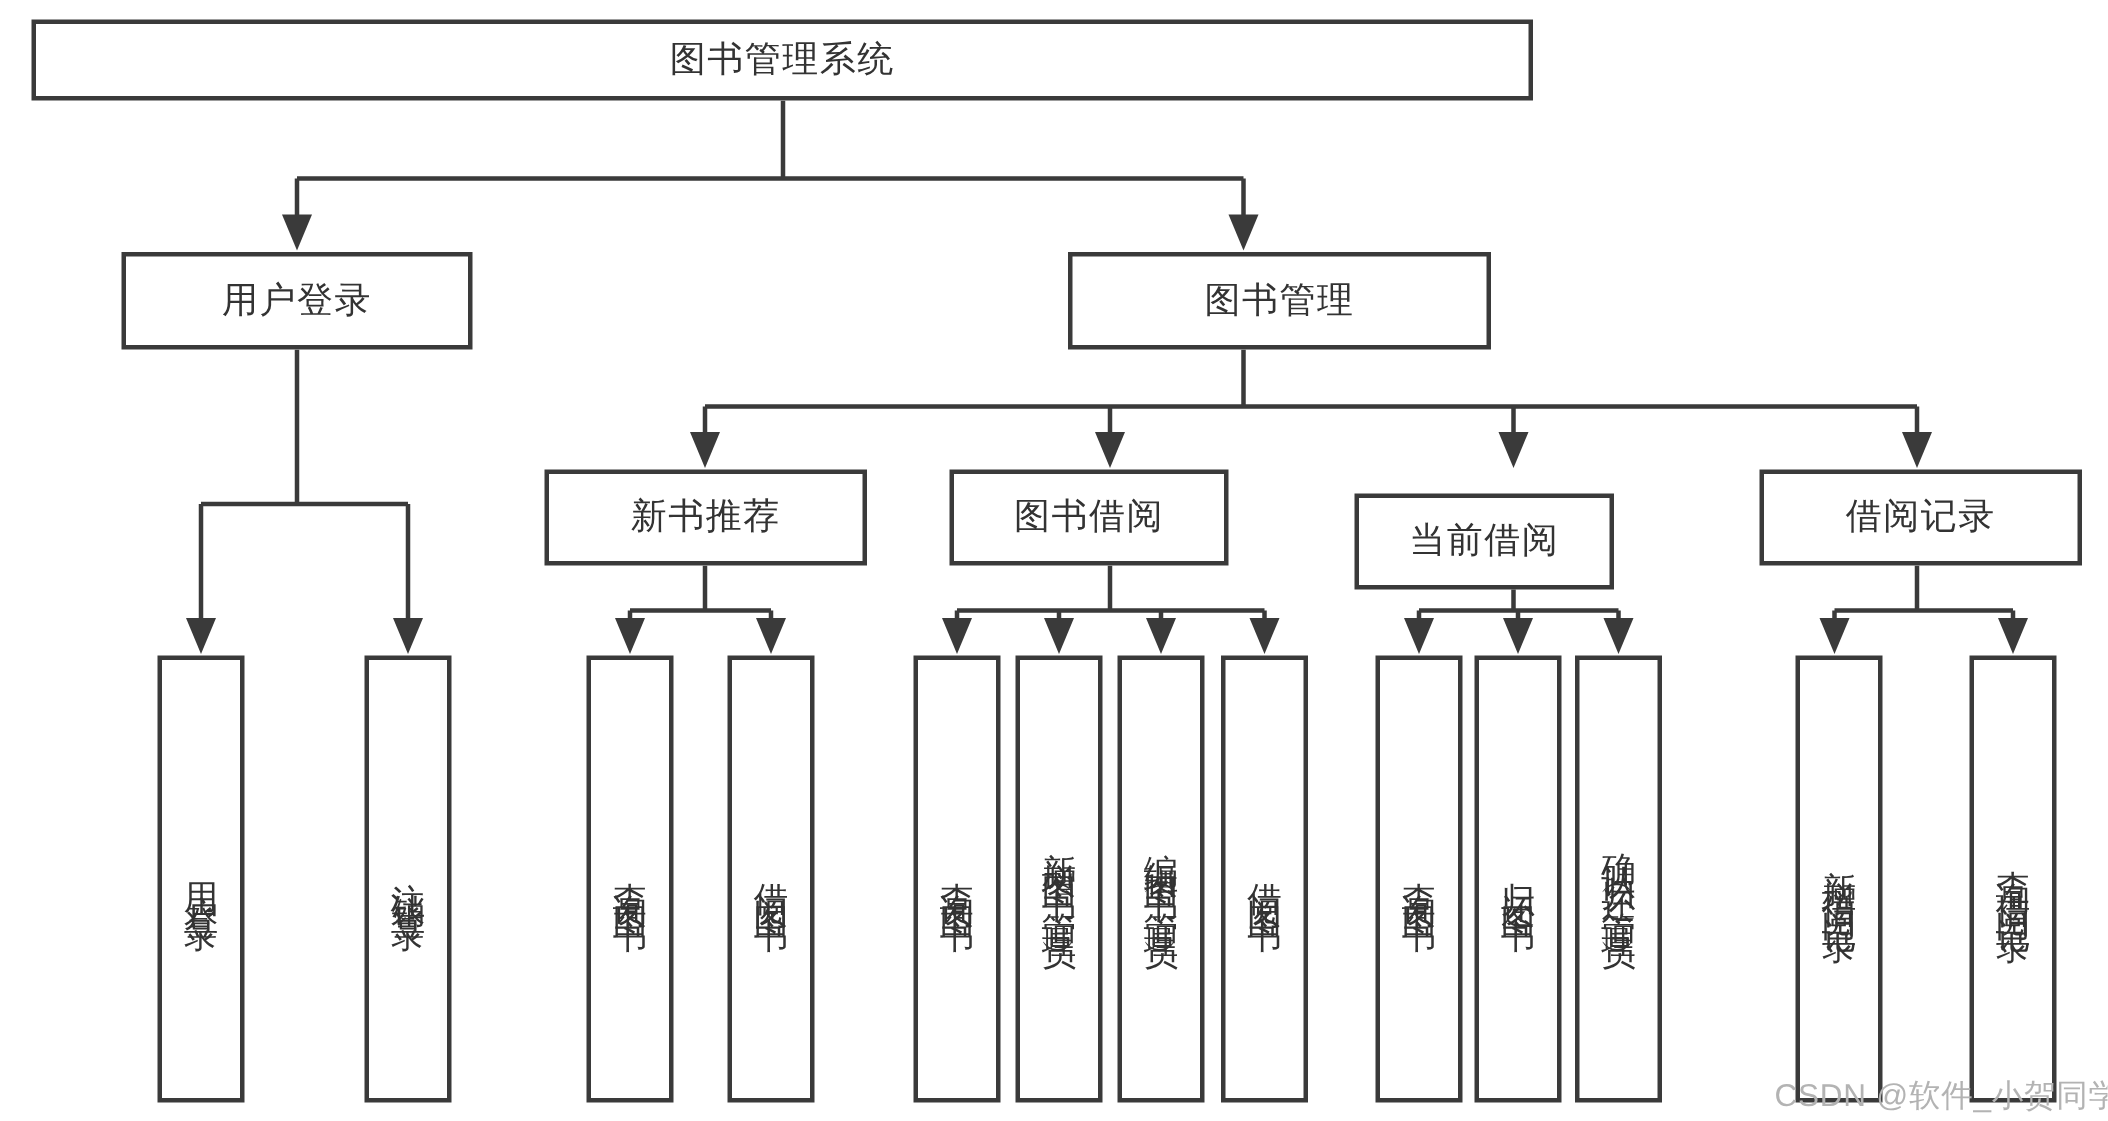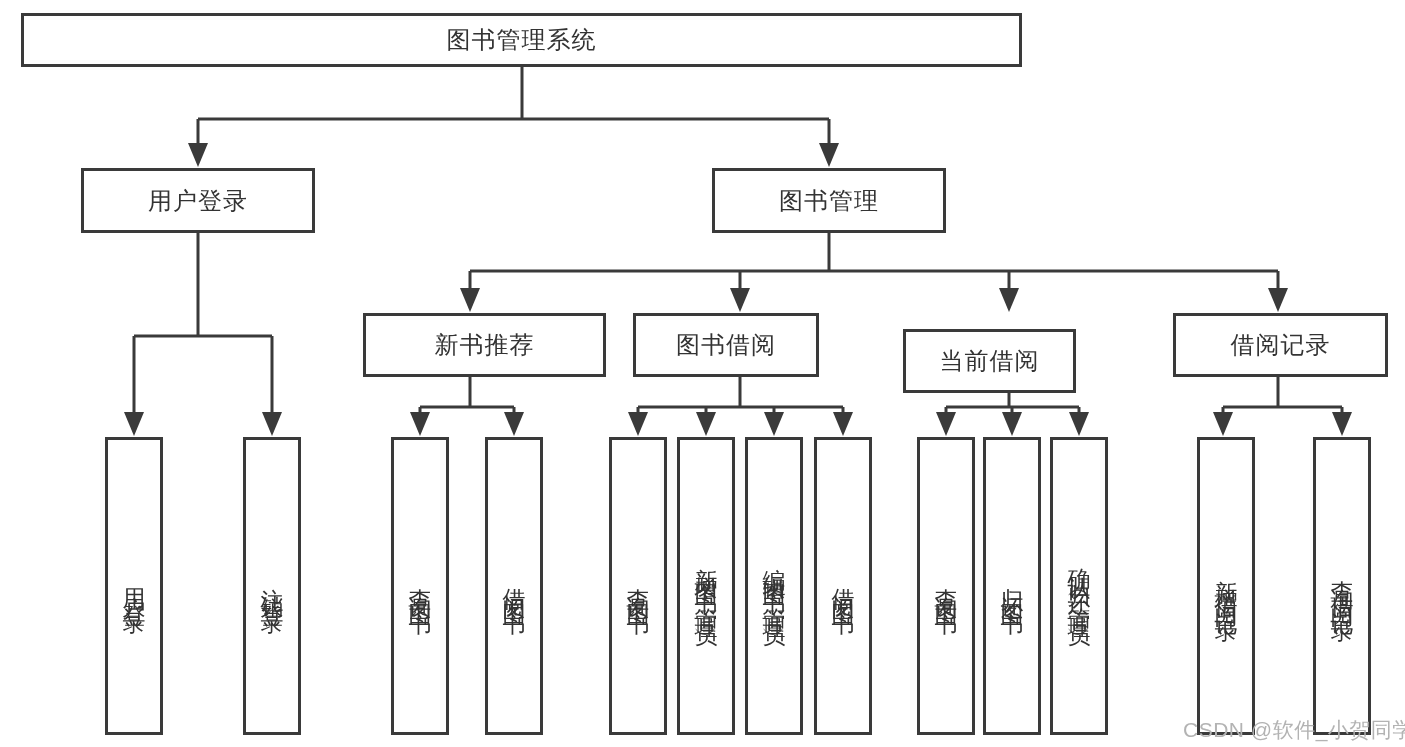--- a/index.html
+++ b/index.html
@@ -101,23 +101,23 @@
       <path d="M1002 412 L1022 412 L1012 436 Z"></path>
       <path d="M1069 412 L1089 412 L1079 436 Z"></path>
       <path d="M1213 412 L1233 412 L1223 436 Z"></path>
       <path d="M1332 412 L1352 412 L1342 436 Z"></path>
     </g>
   </svg>
 
   <div class="box h" style="left:21px; top:13px; width:1001px; height:54px;">图书管理系统</div>
 
   <div class="box h" style="left:81px; top:168px; width:234px; height:65px;">用户登录</div>
-  <div class="box h" style="left:712px; top:168px; width:234px; height:65px;">图书管理</div>
+  <div class="box h" style="left:712px; top:168px; width:282px; height:65px;">图书管理</div>
 
-  <div class="box h" style="left:363px; top:313px; width:243px; height:64px;">新书推荐</div>
+  <div class="box h" style="left:363px; top:313px; width:215px; height:64px;">新书推荐</div>
   <div class="box h" style="left:633px; top:313px; width:186px; height:64px;">图书借阅</div>
   <div class="box h" style="left:903px; top:329px; width:173px; height:64px;">当前借阅</div>
   <div class="box h" style="left:1173px; top:313px; width:215px; height:64px;">借阅记录</div>
 
   <div class="box v" style="left:105px; top:437px; width:58px; height:298px;">用户登录</div>
   <div class="box v" style="left:243px; top:437px; width:58px; height:298px;">注销登录</div>
 
   <div class="box v" style="left:391px; top:437px; width:58px; height:298px;">查询图书</div>
   <div class="box v" style="left:485px; top:437px; width:58px; height:298px;">借阅图书</div>
 

